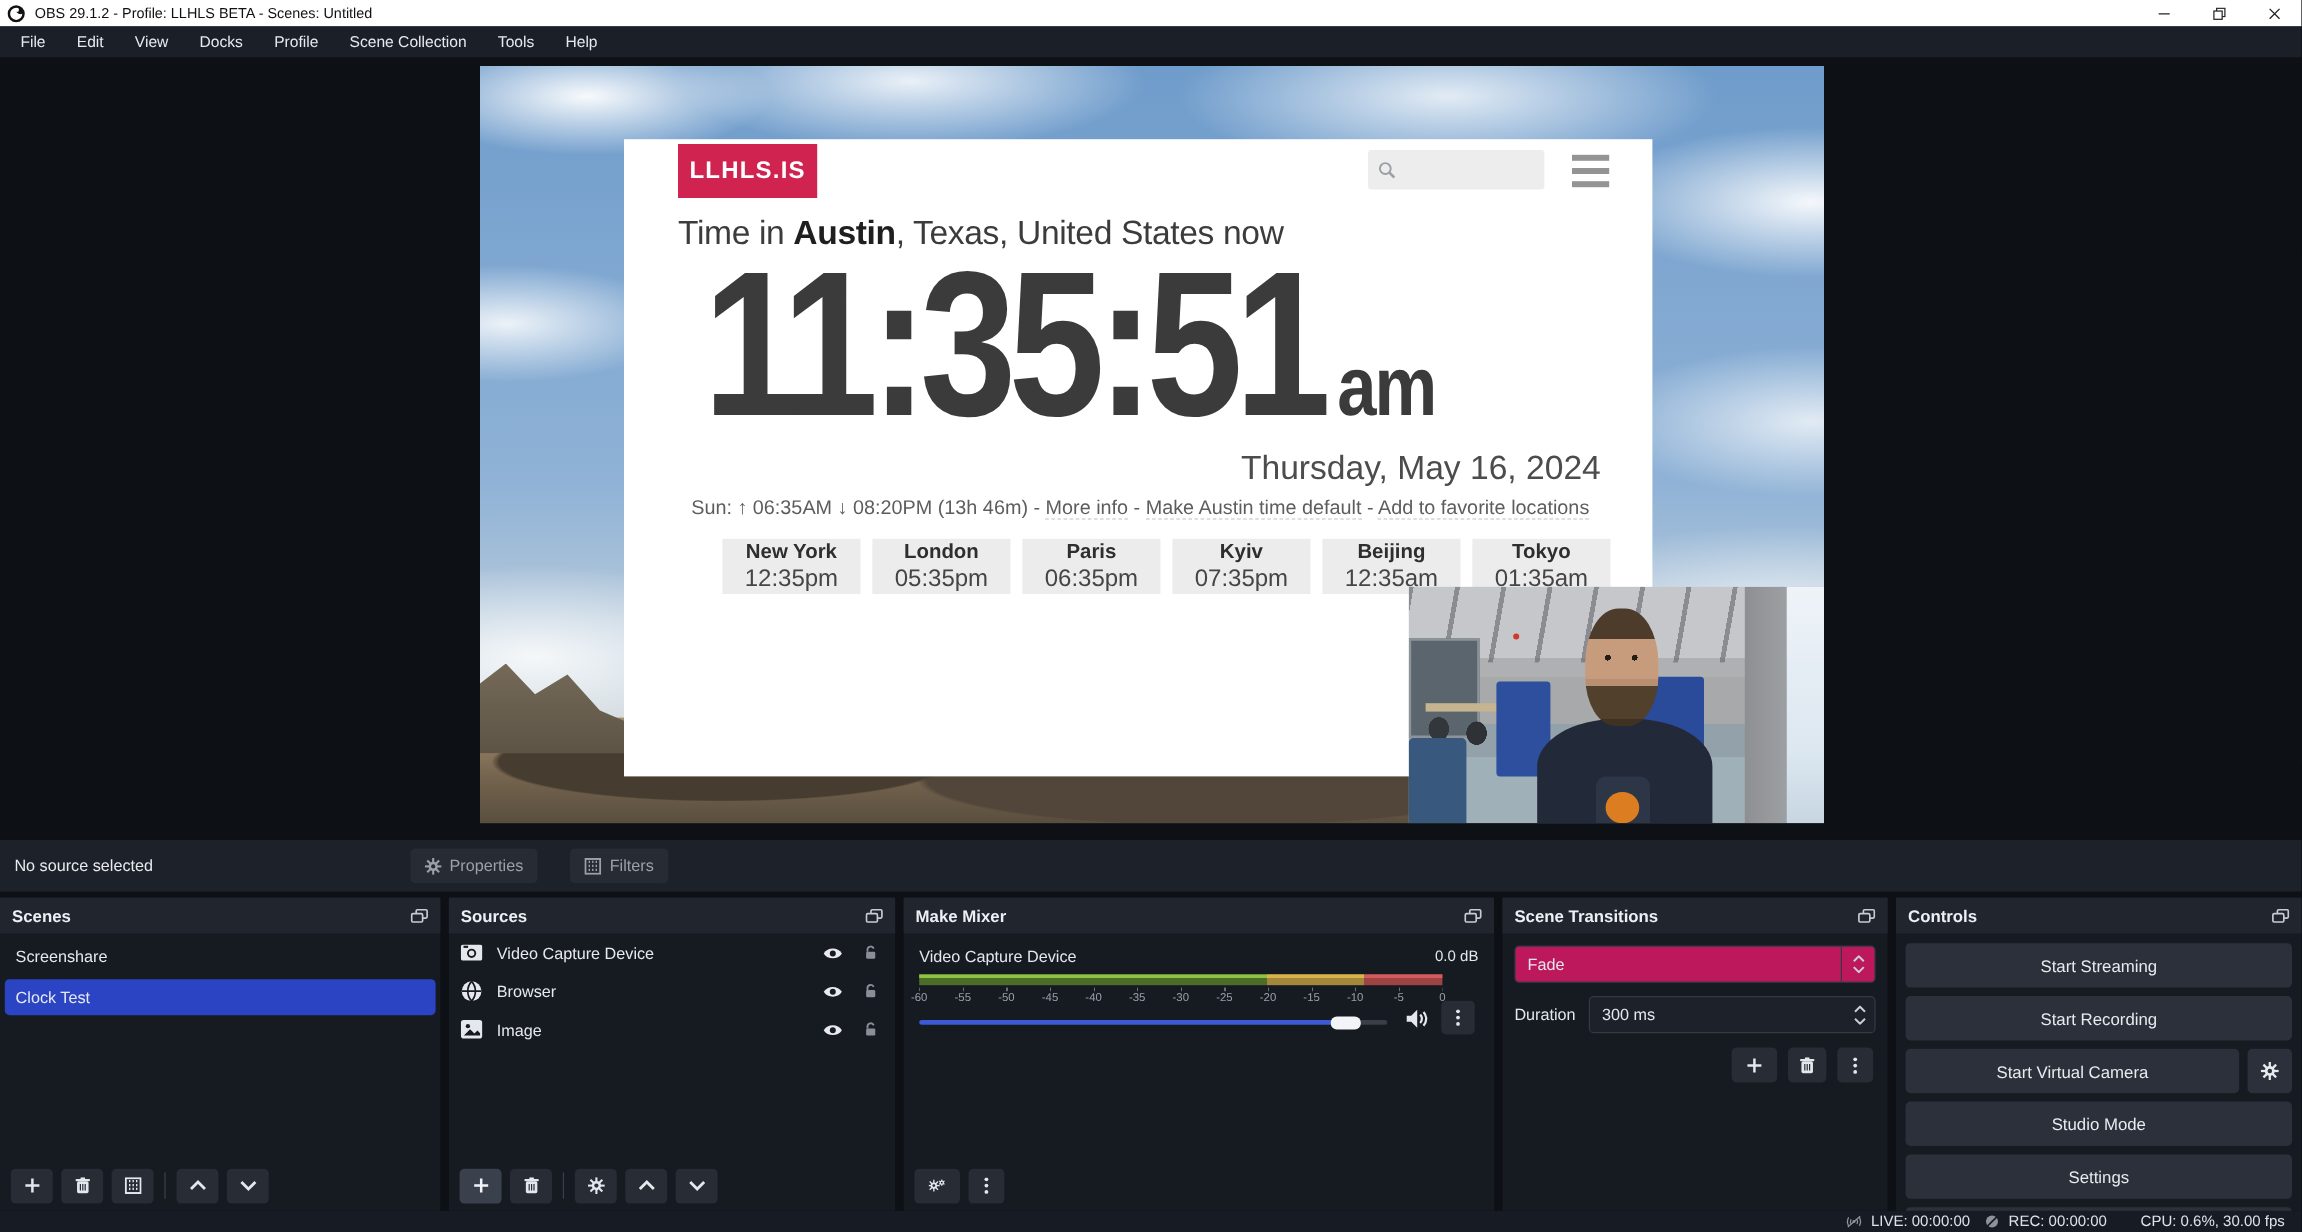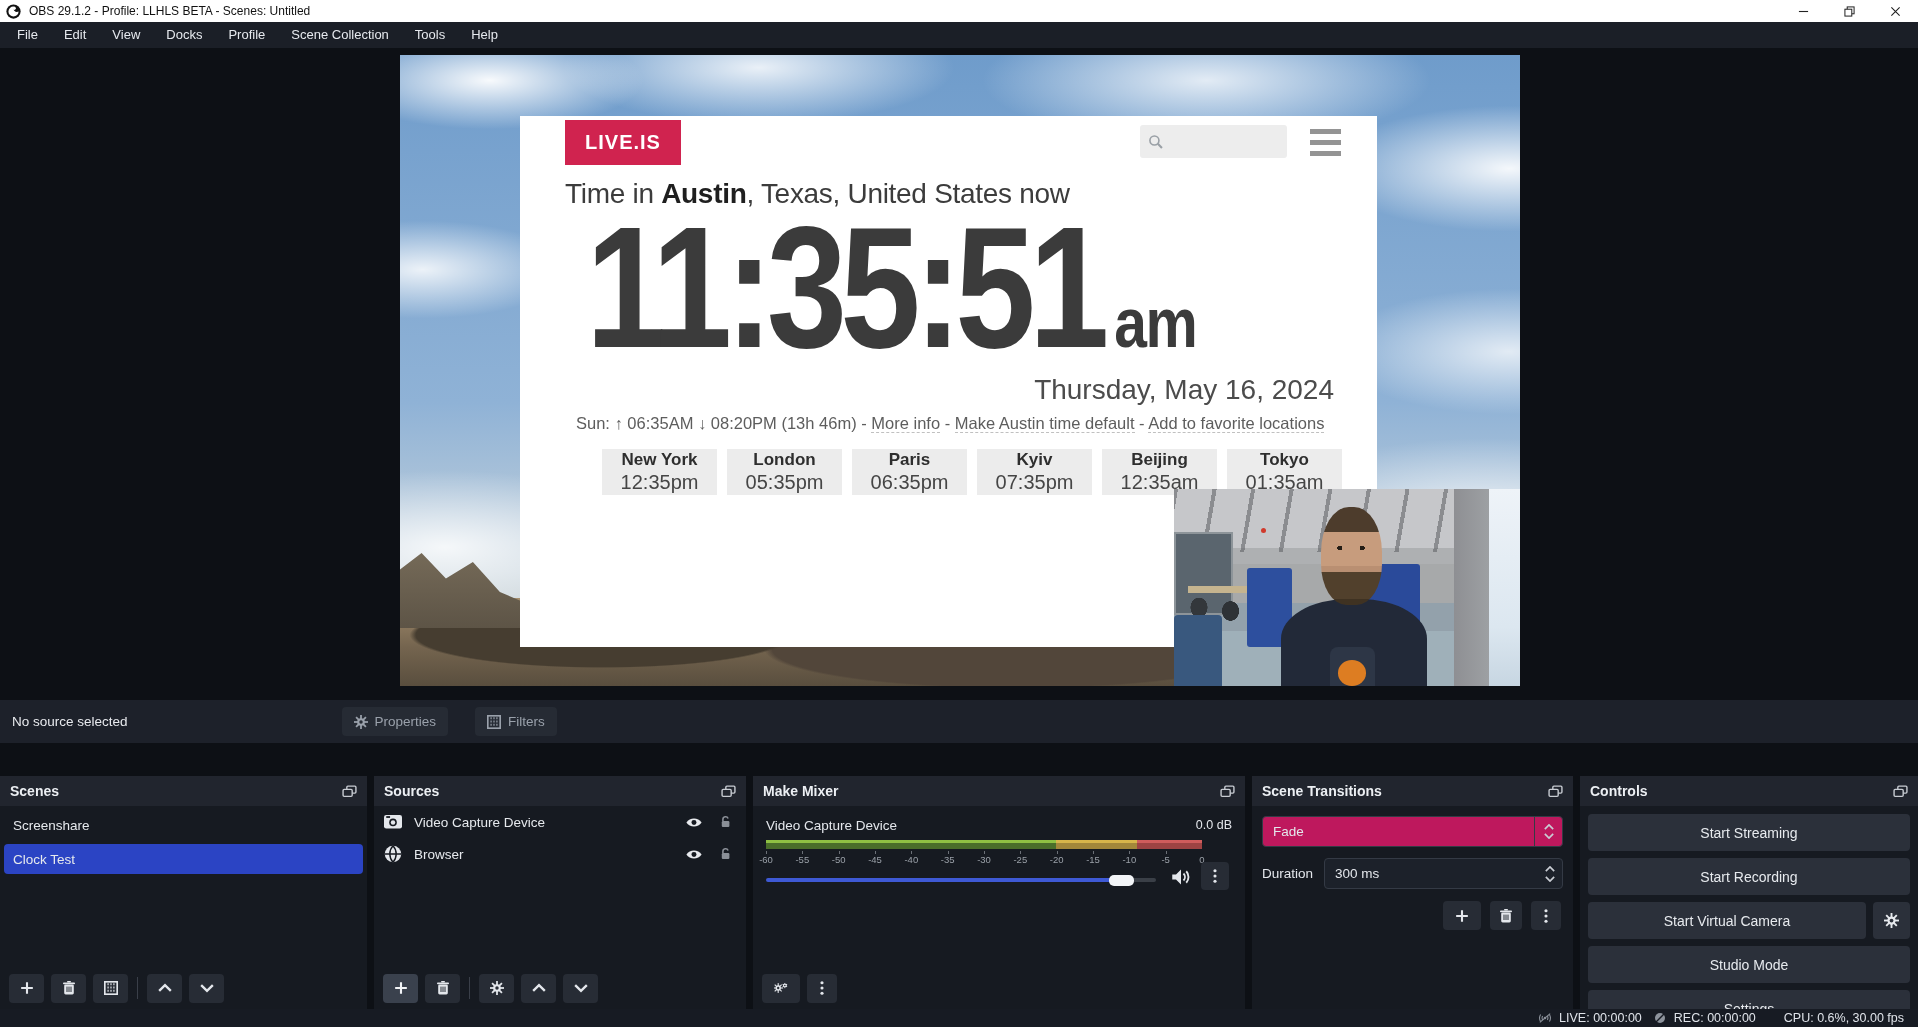--- a/index.html
+++ b/index.html
@@ -102,21 +102,21 @@
   .selbar { position:absolute; left:0; top:700px; width:100%; height:43px; background:#1d212a;
     display:flex; align-items:center; }
   .selbar .status { margin-left:12px; font-size:13.5px; color:#e8eaee; }
   .selbtn { height:29px; background:#262b34; border-radius:4px; display:flex; align-items:center;
     gap:7px; padding:0 12px; color:#9aa1ab; font-size:13.5px; }
   .selbtn svg { width:14px; height:14px; }
   .selbtn.props { margin-left:214px; }
   .selbtn.filt { margin-left:27px;justify-content:center; }
 
   
-  .dock { position:absolute; top:748px; bottom:18px; background:#161a21; display:flex; flex-direction:column;margin-top:28px; }
+  .dock { position:absolute; top:748px; bottom:18px; background:#161a21; display:flex; flex-direction:column; }
   .dock-head { height:30px; flex:none; background:#21252e; display:flex; align-items:center;
     padding:0 10px; font-size:14px; font-weight:bold; color:#eceff3; }
   .dock-head svg { margin-left:auto; width:15px; height:13px; }
   .dock-body { flex:1; position:relative; }
   .dock-tools { flex:none; height:42px; display:flex; align-items:center; gap:7px; padding:0 9px; }
   .tbtn { width:35px; height:29px; background:#272c35; border-radius:4px; display:flex;
     align-items:center; justify-content:center; color:#e4e7ec; }
   .tbtn.lit { background:#3a414d; }
   .tbtn svg { width:14px; height:14px; }
   .tsep { width:1px; height:22px; background:#3a3f49; margin:0 2px; }
@@ -230,21 +230,21 @@
     <span class="menu-item">Help</span>
   </div>
 
   <div class="stage">
     <div class="canvas">
       <div class="sky"></div>
       <div class="desert"></div>
       <div class="mountain"></div>
 
       <div class="page">
-        <div class="ti-logo">LIVE.IS</div>
+        <div class="ti-logo">LLHLS.IS</div>
         <div class="ti-search">
           <svg width="15" height="15" viewBox="0 0 14 14">
             <circle cx="6" cy="6" r="4.2" fill="none" stroke="#9aa0a6" stroke-width="1.5"></circle>
             <path d="M9.2 9.2 L13 13" stroke="#9aa0a6" stroke-width="2"></path>
           </svg>
         </div>
         <div class="ti-burger">
             <i></i>
             <i></i>
             <i></i>
@@ -418,20 +418,38 @@
         <span class="sp">Browser</span>
         <svg class="eye" viewBox="0 0 16 12">
           <path d="M1 6 C4 1 12 1 15 6 C12 11 4 11 1 6 Z" fill="#e8eaee"></path>
             <circle cx="8" cy="6" r="2.3" fill="#161a21"></circle>
         </svg>
         <svg class="lock" viewBox="0 0 14 14">
           <path d="M4.2 6 V4.2 a2.9 2.9 0 0 1 5.6 -1" fill="none" stroke="#8a8f97" stroke-width="1.7"></path>
           <rect x="3" y="6" width="8.2" height="6.4" rx="1.2" fill="#8a8f97"></rect>
         </svg>
       </div>
+      <div class="src-row">
+        <span class="s-icon">
+          <svg viewBox="0 0 14 12">
+              <rect width="14" height="12" rx="2" fill="#e4e7ec"></rect>
+              <circle cx="4.6" cy="4" r="1.4" fill="#161a21"></circle>
+              <path d="M2 10 L6 6 L8.8 8.8 L10.8 6.8 L12.5 8.6 V10 Z" fill="#161a21"></path>
+            </svg>
+        </span>
+        <span class="sp">Image</span>
+        <svg class="eye" viewBox="0 0 16 12">
+          <path d="M1 6 C4 1 12 1 15 6 C12 11 4 11 1 6 Z" fill="#e8eaee"></path>
+            <circle cx="8" cy="6" r="2.3" fill="#161a21"></circle>
+        </svg>
+        <svg class="lock" viewBox="0 0 14 14">
+          <path d="M4.2 6 V4.2 a2.9 2.9 0 0 1 5.6 -1" fill="none" stroke="#8a8f97" stroke-width="1.7"></path>
+          <rect x="3" y="6" width="8.2" height="6.4" rx="1.2" fill="#8a8f97"></rect>
+        </svg>
+      </div>
     </div>
     <div class="dock-tools">
       <div class="tbtn lit">
         <svg viewBox="0 0 12 12">
             <path d="M6 1v10 M1 6h10" stroke="#f2f4f7" stroke-width="1.8"></path>
           </svg>
       </div>
       <div class="tbtn">
         <svg viewBox="0 0 12 14" fill="#e4e7ec">
           <rect x="1.2" y="3.4" width="9.6" height="10" rx="1.4"></rect>

